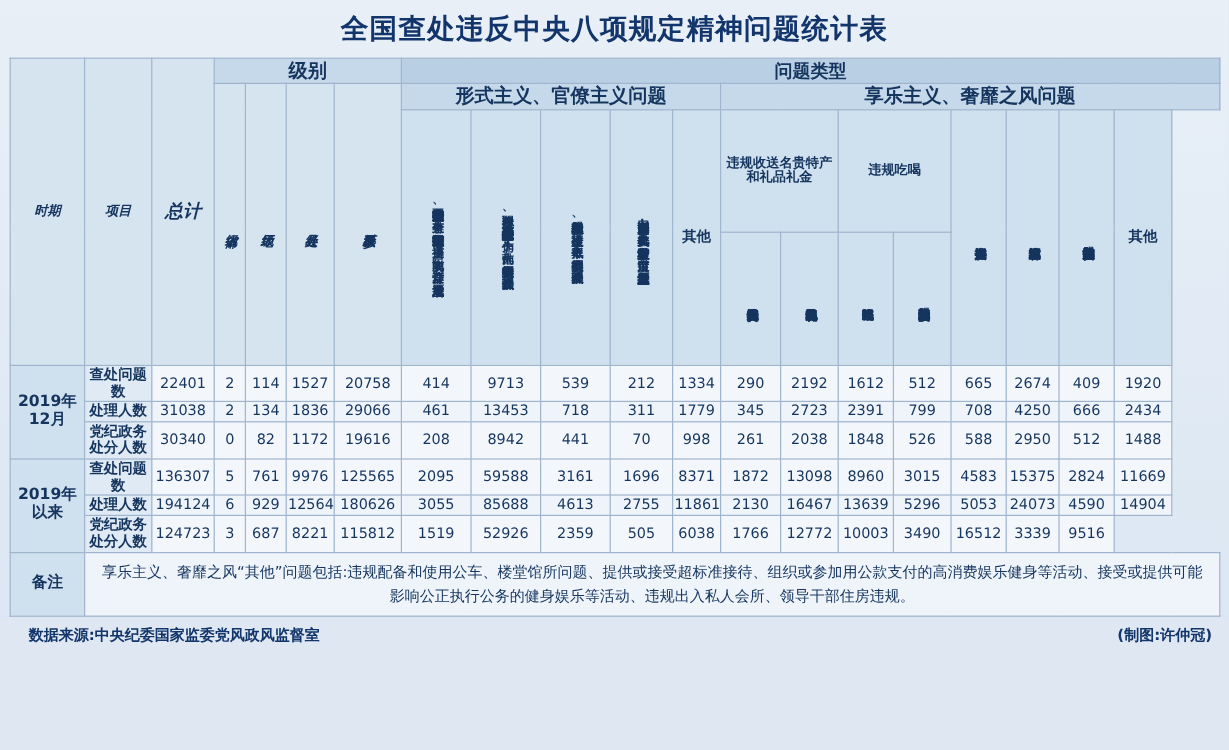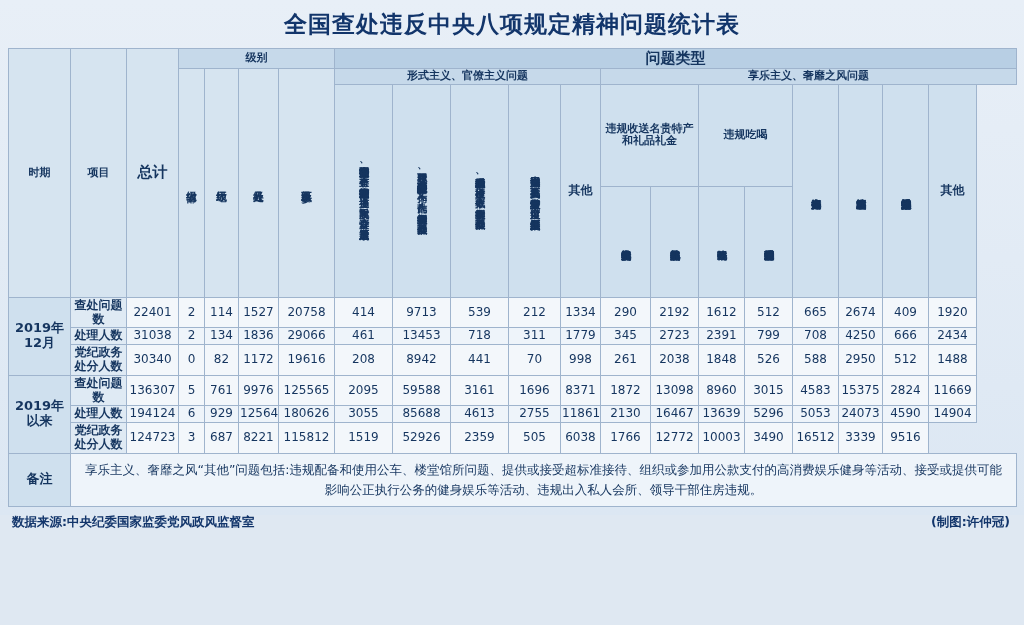--- a/index.html
+++ b/index.html
@@ -33,23 +33,23 @@
   }
   td,th{
     border:1px solid #9fb4cd;
     text-align:center;
     vertical-align:middle;
     padding:1px 1px;
     line-height:1.15;
   }
   
   .h1{background:#b8cfe4;font-weight:bold;font-size:15px;}
-  .h2{background:#c6d9ea;font-weight:bold;font-size:11px;}
+  .h2{background:#c6d9ea;font-weight:bold;font-size:16px;}
   .h3{background:#cfe0ee;font-weight:bold;font-size:12px;}
-  .hv{background:#d6e4f0;font-weight:bold;}
+  .hv{background:#d6e4f0;font-weight:bold;font-style:italic;}
   .vtext{
     writing-mode:vertical-rl;
     text-orientation:upright;
     white-space:normal;
     margin:0 auto;
     line-height:1.05;
     letter-spacing:0px;
   }
   .vwrap{display:flex;justify-content:center;align-items:center;height:100%;}
   .vcell{height:210px;}
@@ -57,20 +57,21 @@
   .rowlabel{background:#cfe0ee;font-weight:bold;font-size:13px;}
   .sub{background:#dfeaf4;font-weight:bold;font-size:12px;}
   .data{background:#f3f7fb;font-size:12px;}
   .dataA{background:#eef4fa;font-size:12px;}
   .note{background:#eef4fa;text-align:center;font-size:12.5px;line-height:1.6;padding:6px 12px;}
   .notelabel{background:#cfe0ee;font-weight:bold;font-size:13px;}
   .footer{
     display:flex;justify-content:space-between;
     font-size:12.5px;font-weight:bold;color:#12356b;
     padding:7px 6px 0 4px;
+    margin-left:12px;
   }
   .smallv .vtext{font-size:10.5px;}
 </style>
 </head>
 <body>
 
 <div id="sheet">
 
   <div class="title">全国查处违反中央八项规定精神问题统计表</div>
 

